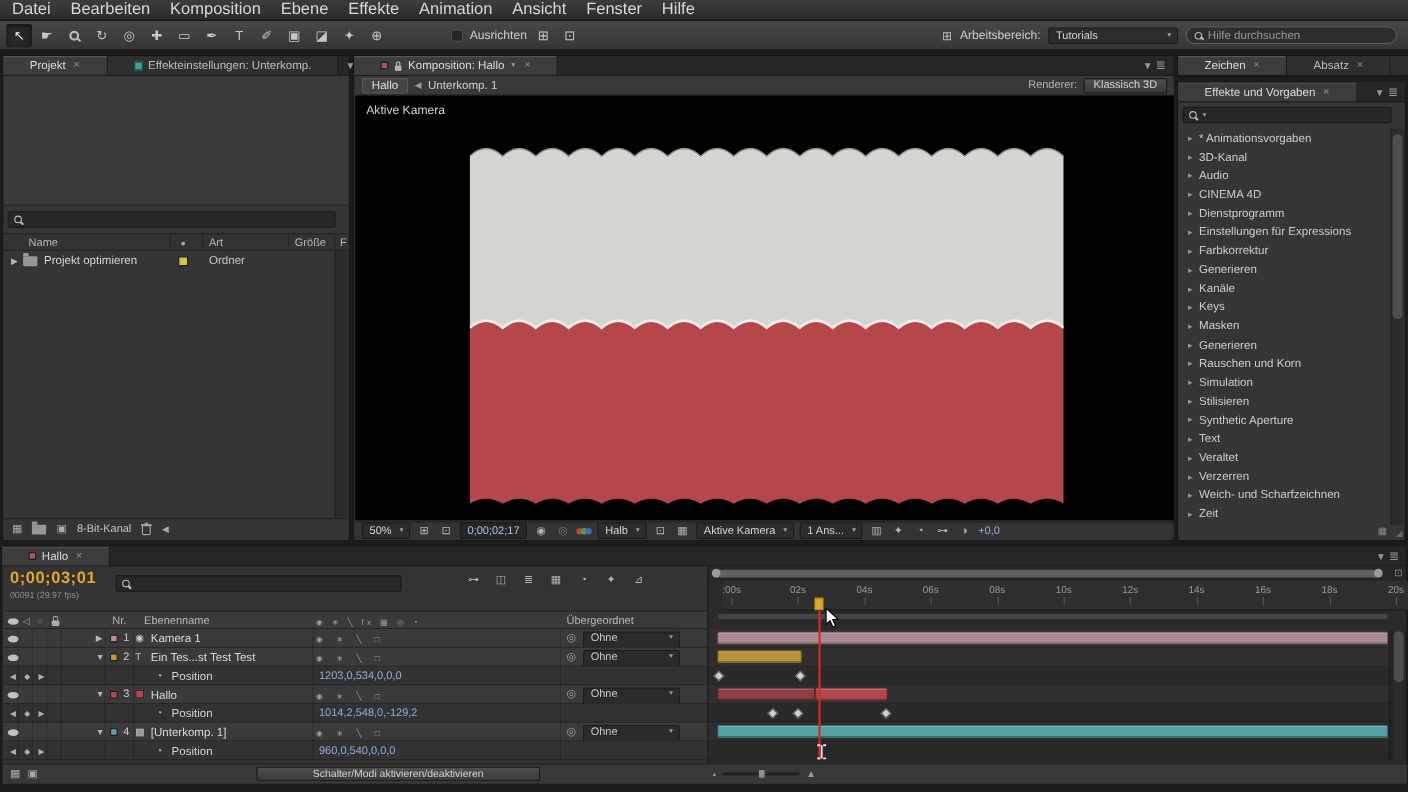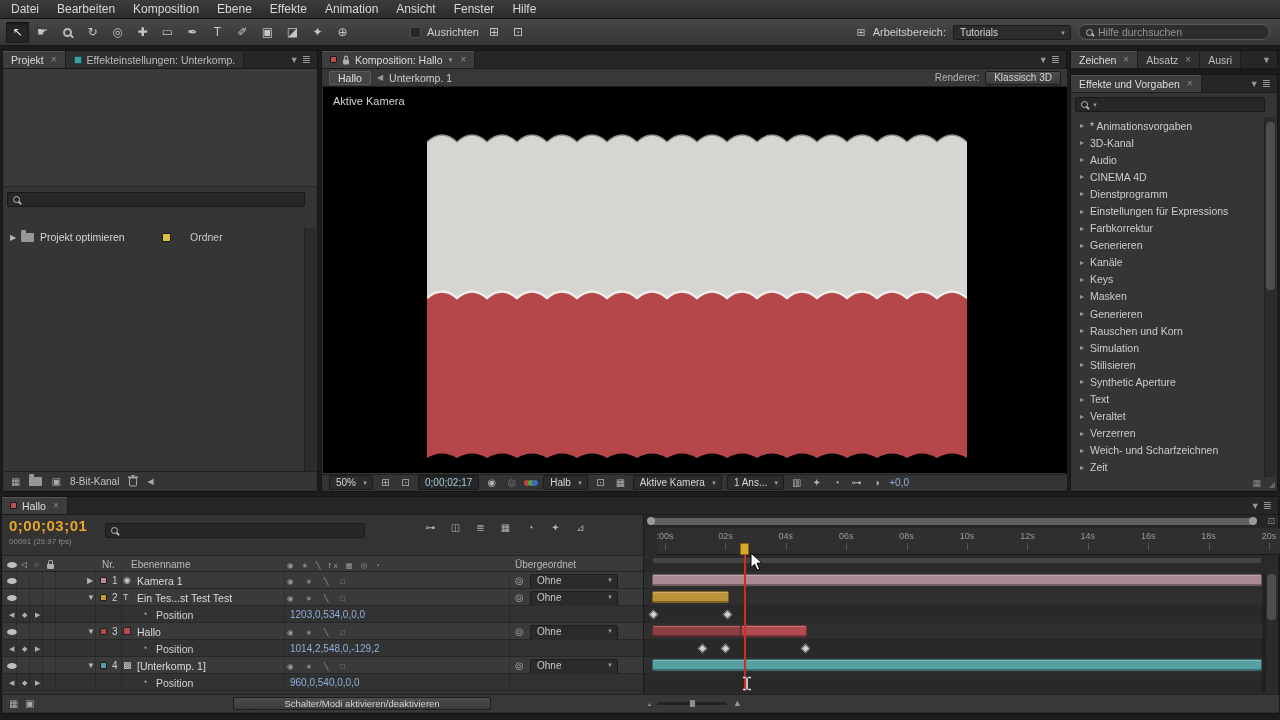--- a/index.html
+++ b/index.html
@@ -1,21 +1,21 @@
 <!DOCTYPE html>
 <html><head>
 <meta charset="utf-8">
 <style>
 *{margin:0;padding:0;box-sizing:border-box}
 html,body{width:1280px;height:720px;background:#111}
 body{font-family:"Liberation Sans","DejaVu Sans",sans-serif}
 #root{position:relative;width:1280px;height:720px;background:#1c1c1c;overflow:hidden;font-size:11px;color:#ccc}
 
 #menubar{position:absolute;left:0;top:0;width:1280px;height:19px;background:linear-gradient(#3c3c3c,#2b2b2b);border-bottom:1px solid #121212;display:flex;align-items:center;padding-left:2px}
-.menu-item{padding:0 9px;font-size:12px;color:#d8d8d8;line-height:18px}
+.menu-item{padding:0 9px;font-size:15px;color:#d8d8d8;line-height:18px}
 
 #toolbar{position:absolute;left:0;top:19px;width:1280px;height:27px;background:linear-gradient(#474747,#353535);border-bottom:1px solid #161616;display:flex;align-items:center;padding:0 6px}
 #tools{display:flex;align-items:center;gap:2px}
 .tool{width:23px;height:21px;display:flex;align-items:center;justify-content:center;color:#c6c6c6;font-size:12px;border-radius:2px}
 .tool.active{background:#262626;box-shadow:inset 0 1px 3px #0a0a0a;color:#eee}
 .mag-icon{width:9px;height:9px;border:2px solid #b9b9b9;border-radius:50%;position:relative;display:inline-block}
 .mag-icon::after{content:"";position:absolute;width:5px;height:2px;background:#b9b9b9;transform:rotate(45deg);right:-4px;bottom:-2px;border-radius:1px}
 .mag-icon.small{width:7px;height:7px;border-width:1.5px}
 .mag-icon.small::after{width:4px;height:1.5px;right:-3px;bottom:-1px}
 .checkbox{width:11px;height:11px;background:#262626;border:1px solid #4d4d4d;border-radius:2px;display:inline-block}
@@ -23,21 +23,21 @@
 .tb-right{margin-left:auto;display:flex;align-items:center;gap:7px;margin-right:4px}
 .dd{position:relative;height:15px;background:#2c2c2c;border:1px solid #1b1b1b;border-radius:2px;display:flex;align-items:center;padding:0 16px 0 6px;color:#d6d6d6;font-size:10px;white-space:nowrap}
 .dd .caret{position:absolute;right:4px;top:4px;font-size:6px;color:#9c9c9c}
 .btn{height:15px;background:linear-gradient(#4e4e4e,#3a3a3a);border:1px solid #1c1c1c;border-radius:2px;color:#d6d6d6;font-size:10px;display:flex;align-items:center;padding:0 8px;white-space:nowrap}
 .help-search{width:192px;height:16px;border:1px solid #5a5a5a;border-radius:8px;background:#2d2d2d;display:flex;align-items:center;gap:5px;padding:0 7px}
 .help-search input{flex:1;background:none;border:none;outline:none;color:#cfcfcf;font-size:10.5px;min-width:0}
 .help-search input::placeholder{color:#979797}
 
 .panel{position:absolute;background:#353535;border:1px solid #151515}
 .tabstrip{display:flex;align-items:stretch;background:#262626;height:18px;border-bottom:1px solid #1a1a1a}
-.tab{display:flex;align-items:center;gap:5px;padding:0 8px;background:#2f2f2f;border-right:1px solid #1c1c1c;color:#bdbdbd;font-size:10.5px;white-space:nowrap}
+.tab{display:flex;align-items:center;gap:5px;padding:0 24px;background:#2f2f2f;border-right:1px solid #1c1c1c;color:#bdbdbd;font-size:10.5px;white-space:nowrap}
 .tab.active{background:#3d3d3d;color:#dcdcdc;box-shadow:inset 0 1px 0 #555}
 .tab .close{color:#8f8f8f;font-size:10px;margin-left:2px}
 .panel-menu{margin-left:auto;display:flex;align-items:center;gap:3px;padding:0 6px;color:#969696;font-size:9px}
 .trunc{overflow:hidden;text-overflow:ellipsis;white-space:nowrap;display:inline-block}
 .searchfield{height:15px;background:#272727;border:1px solid #191919;border-radius:2px;display:flex;align-items:center;gap:4px;padding:0 5px}
 .searchfield input{flex:1;background:none;border:none;outline:none;color:#ccc;font-size:10px;min-width:0}
 .swatch-sm{width:7px;height:7px;border-radius:1px;border:1px solid #191919;display:inline-block}
 .cube.teal{width:8px;height:8px;background:#3d9ea0;border:1px solid #1a4a4a;display:inline-block}
 .folder-icon{display:inline-block;width:13px;height:9px;background:#97979a;border-radius:1px;position:relative}
 .folder-icon::before{content:"";position:absolute;left:0;top:-3px;width:5px;height:3px;background:#97979a;border-radius:1px 1px 0 0}
@@ -201,20 +201,31 @@
       <div class="panel-menu">
           <span>▼</span>
           <span style="font-size:11px">≣</span>
         </div>
     </div>
     <div style="position:absolute;left:1px;top:18px;width:313px;height:118px;background:#3a3a3a;border-bottom:1px solid #272727"></div>
     <div class="searchfield" style="position:absolute;left:4px;top:141px;width:298px">
       <span class="mag-icon small"></span>
       <input style="">
     </div>
+    <div style="position:absolute;left:1px;top:161px;width:313px;height:16px;background:#333;border-top:1px solid #242424;border-bottom:1px solid #242424">
+      <span class="h-lab" style="left:22px">Name</span>
+      <span class="h-ico" style="left:160px">●</span>
+      <span class="h-lab" style="left:186px">Art</span>
+      <span class="h-lab" style="left:264px">Größe</span>
+      <span class="h-lab" style="left:305px">F</span>
+      <span style="position:absolute;left:150px;top:0;width:1px;height:100%;background:#252525"></span>
+      <span style="position:absolute;left:180px;top:0;width:1px;height:100%;background:#252525"></span>
+      <span style="position:absolute;left:258px;top:0;width:1px;height:100%;background:#252525"></span>
+      <span style="position:absolute;left:300px;top:0;width:1px;height:100%;background:#252525"></span>
+    </div>
     <div style="position:absolute;left:1px;top:178px;width:302px;height:17px">
       <span class="abs-twirl" style="left:6px">▶</span>
       <span class="folder-icon" style="position:absolute;left:17px;top:4px"></span>
       <span style="position:absolute;left:36px;top:2px;font-size:10.5px;color:#d6d6d6">Projekt optimieren</span>
       <span id="proj-swatch" style="position: absolute; left: 158px; top: 4px; width: 9px; height: 9px; border-radius: 1px; border: 1px solid rgb(26, 26, 26); background: rgb(214, 197, 60);"></span>
       <span style="position:absolute;left:186px;top:2px;font-size:10.5px;color:#c6c6c6">Ordner</span>
     </div>
     <div class="vscroll" style="right:1px;top:177px;width:12px;height:245px"></div>
     <div style="position:absolute;left:1px;bottom:1px;width:313px;height:19px;background:#343434;border-top:1px solid #222;display:flex;align-items:center;gap:9px;padding:0 7px">
       <span class="b-ico">▦</span>

